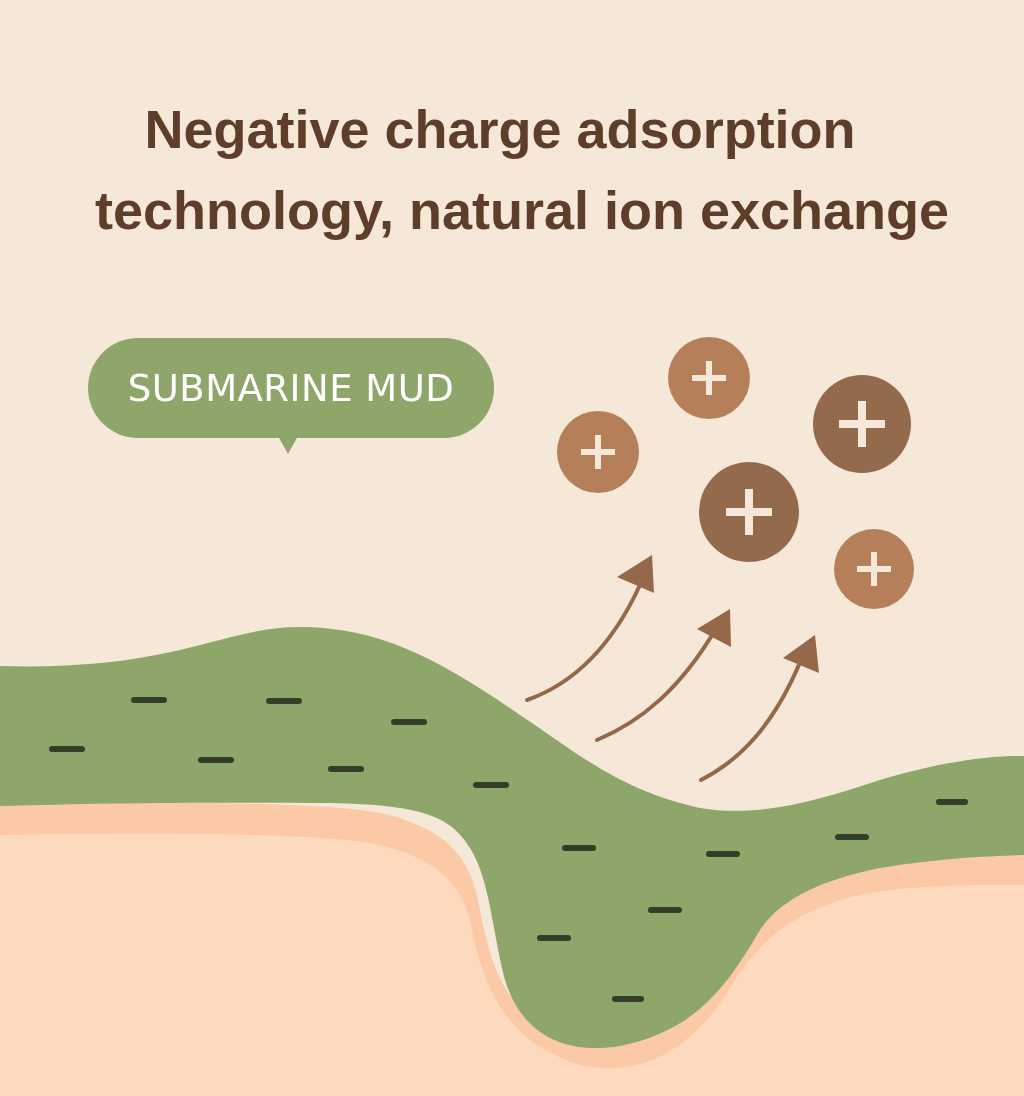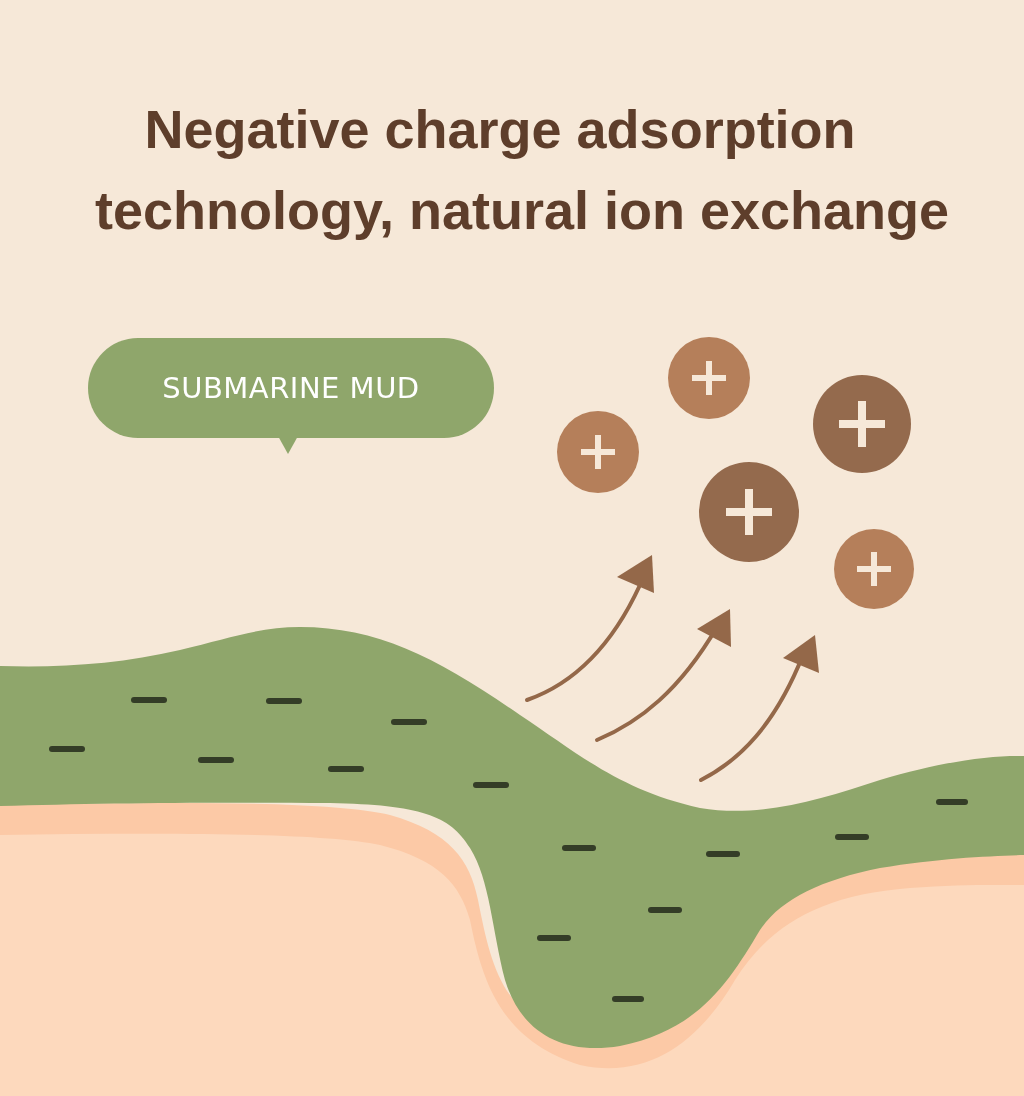--- a/index.html
+++ b/index.html
@@ -3,21 +3,21 @@
 <meta charset="utf-8">
 <style>
   html, body { margin: 0; padding: 0; }
   body { width: 1024px; height: 1096px; overflow: hidden; background: #f6e8d8; position: relative; font-family: "Liberation Sans", sans-serif; }
   .title { position: absolute; left: 0; width: 1024px; text-align: center; color: #5e3e2b; font-weight: 700; font-size: 54px; line-height: 1; letter-spacing: 0px; }
   .title.l1 { top: 102px; left: -12px; }
   .title.l2 { top: 183px; left: 10px; }
   svg.scene { position: absolute; left: 0; top: 0; }
   .bubble { position: absolute; left: 88px; top: 338px; width: 406px; height: 100px; border-radius: 50px; background: #8fa66b; display: flex; align-items: center; justify-content: center; }
   .bubble-tail { position: absolute; left: 278px; top: 436px; width: 0; height: 0; border-left: 10px solid transparent; border-right: 10px solid transparent; border-top: 18px solid #8fa66b; }
-  .bubble-label { color: #ffffff; font-family: "DejaVu Sans", sans-serif; font-size: 29px; letter-spacing: 0.5px; }
+  .bubble-label { color: #ffffff; font-family: "DejaVu Sans", sans-serif; font-size: 37px; letter-spacing: 0.5px; }
 </style>
 </head>
 <body>
 
 <div class="title l1">Negative charge adsorption</div>
 <div class="title l2">technology, natural ion exchange</div>
 
 <svg class="scene" width="1024" height="1096" viewBox="0 0 1024 1096">
 
   <path fill="#fcc9a6" d="M0,805 C150,802 330,800 390,815 C450,832 470,860 478,900 C490,960 500,1010 560,1032 C620,1055 680,1020 720,960 C760,900 810,870 900,858 C960,850 1000,850 1024,850 L1024,1096 L0,1096 Z"></path>

